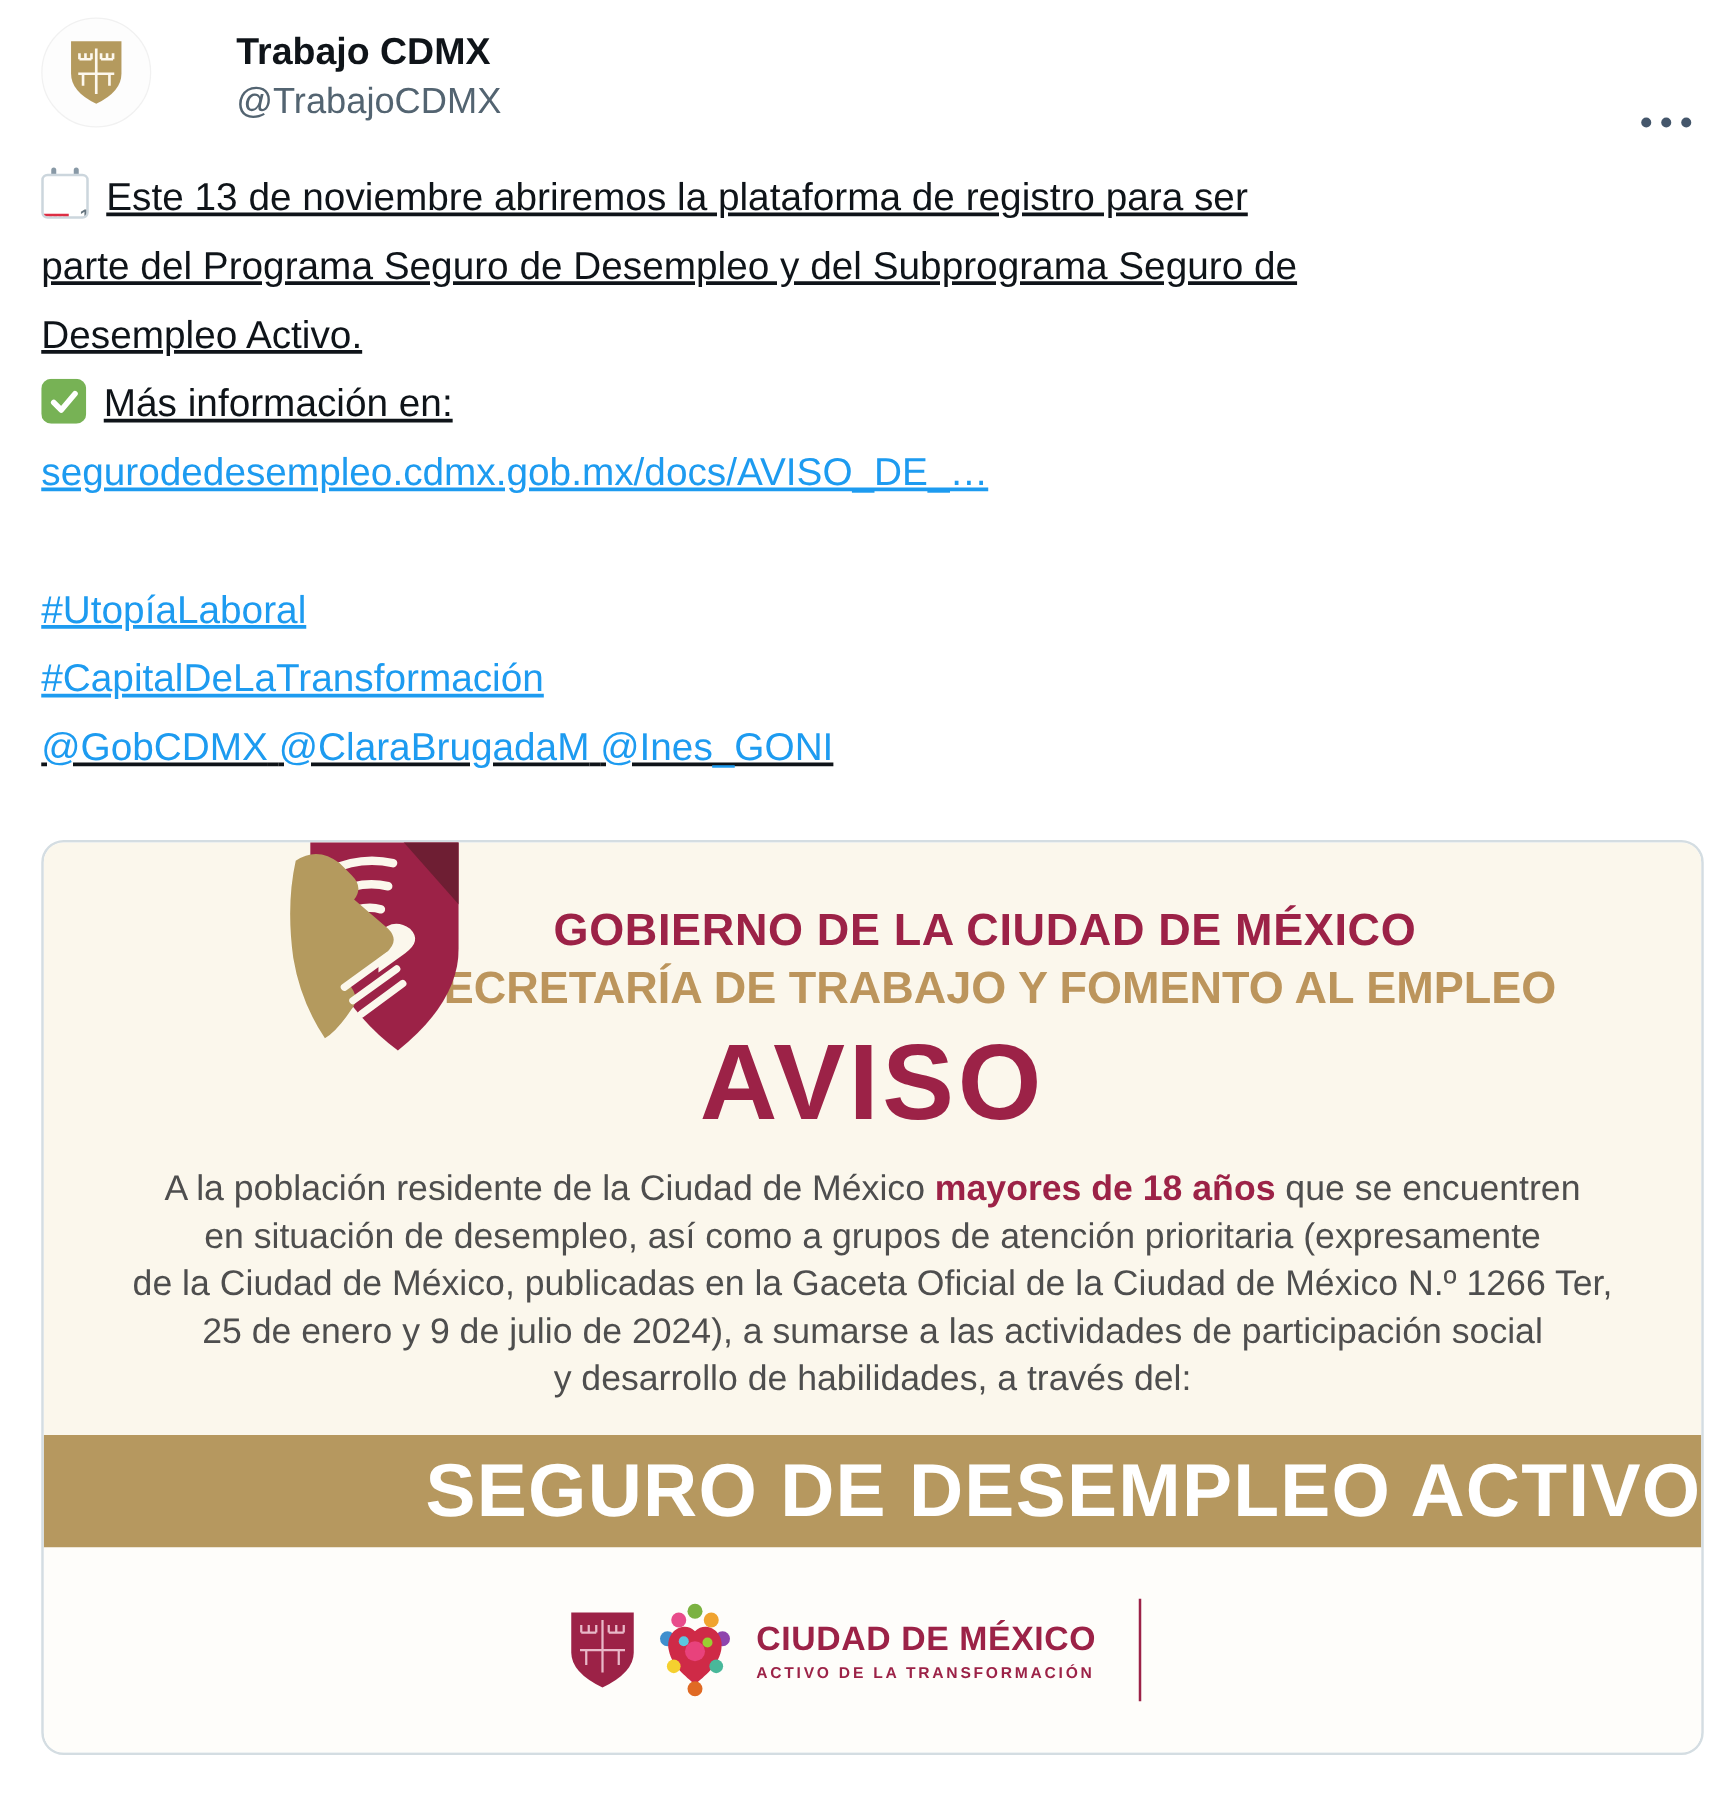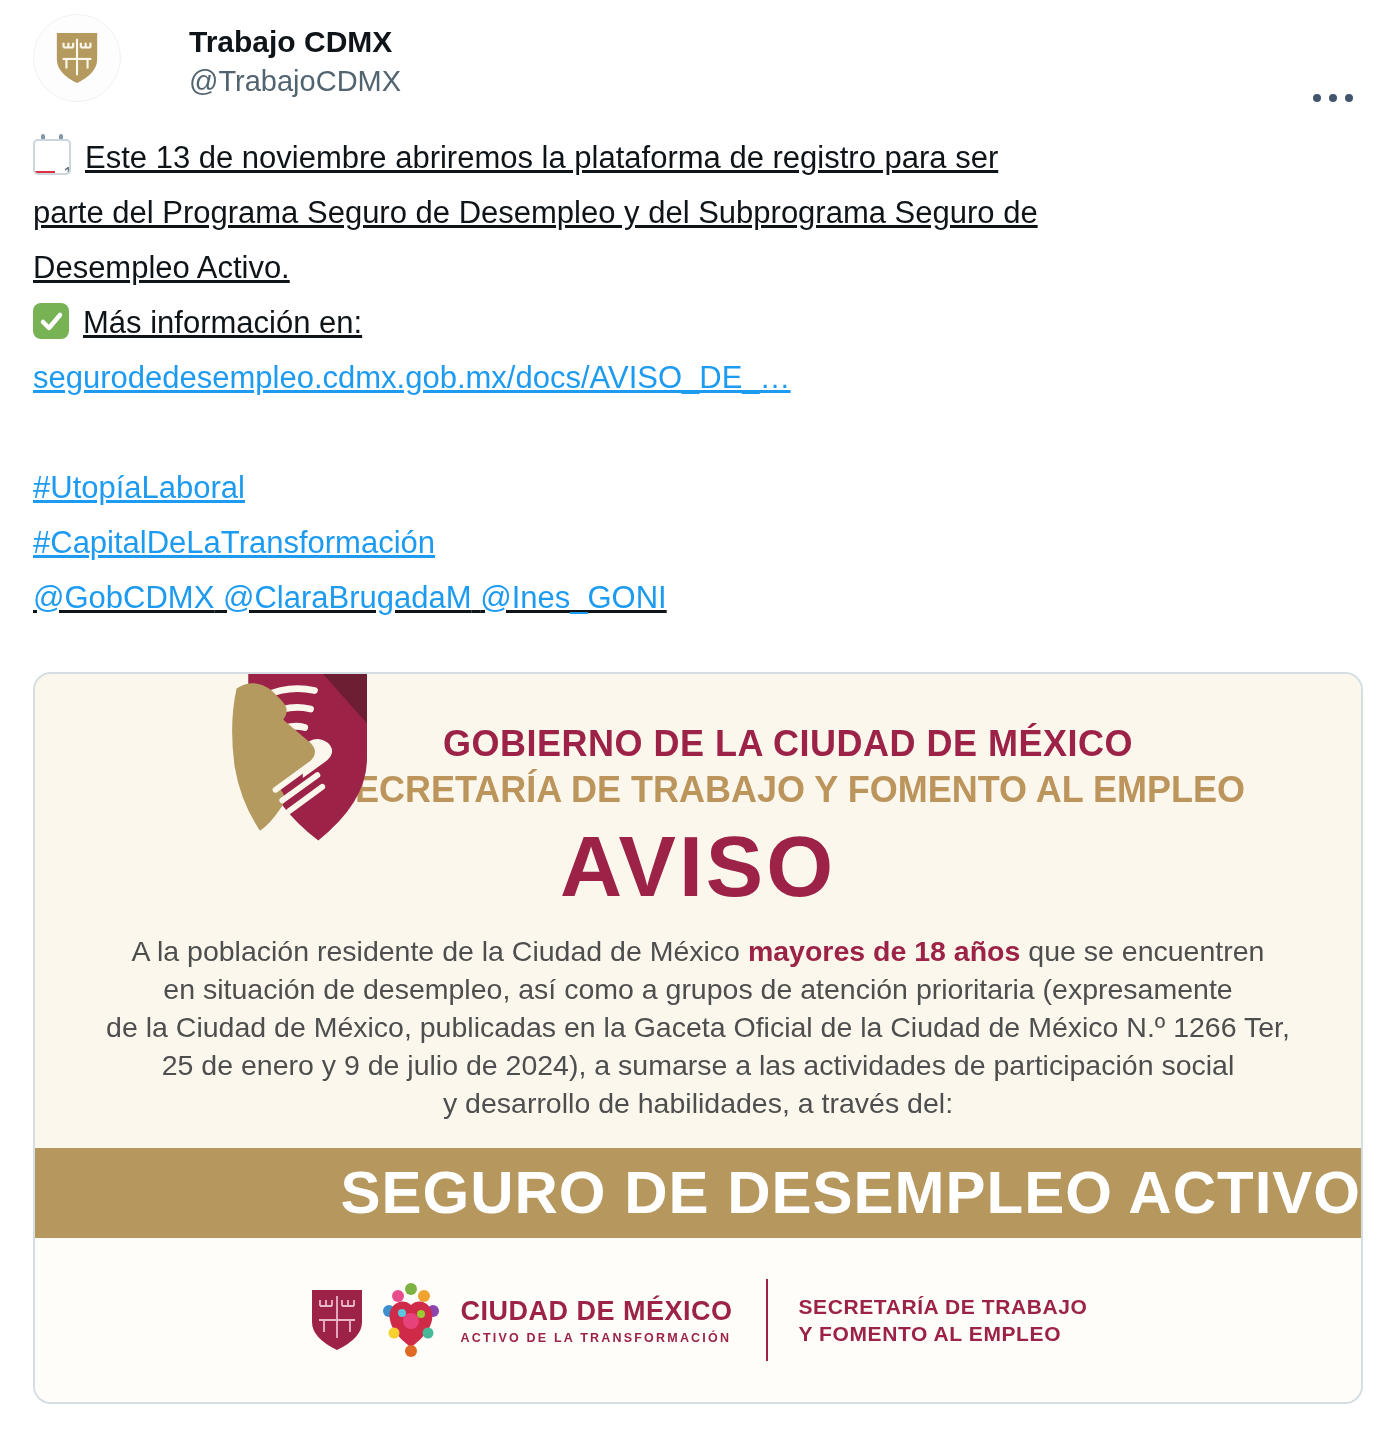--- a/index.html
+++ b/index.html
@@ -173,20 +173,16 @@
         <circle cx="31" cy="70" r="6" fill="#e06a24"></circle>
         <circle cx="31" cy="40" r="8" fill="#e8427c"></circle>
         <circle cx="22" cy="32" r="4" fill="#5cc6e0"></circle>
         <circle cx="41" cy="33" r="4" fill="#9acd32"></circle>
       </svg>
       <div class="city">
         <div class="city-name">CIUDAD DE MÉXICO</div>
         <div class="city-tag">ACTIVO DE LA TRANSFORMACIÓN</div>
       </div>
       <div class="vdiv"></div>
-      <div class="sec">
-        <div>SECRETARÍA DE TRABAJO</div>
-        <div>Y FOMENTO AL EMPLEO</div>
-      </div>
     </div>
   </div>
 
 </div>
 
 </body></html>

